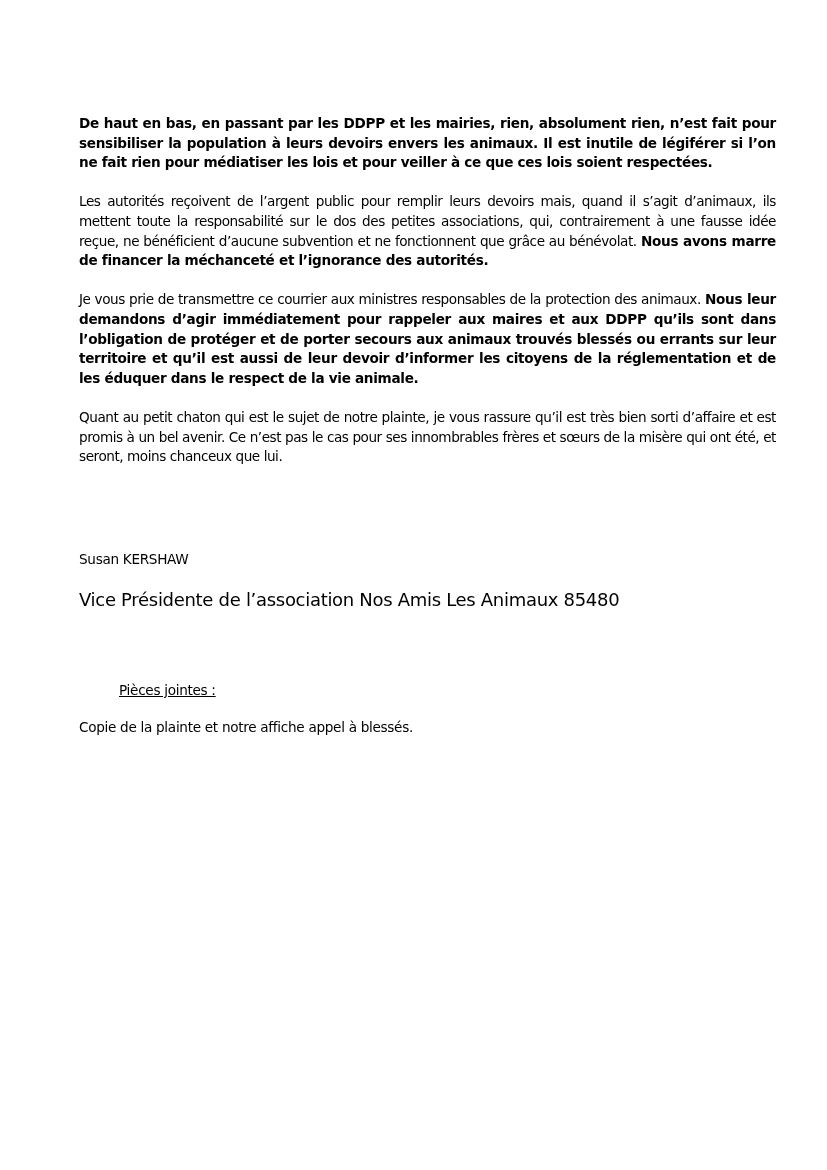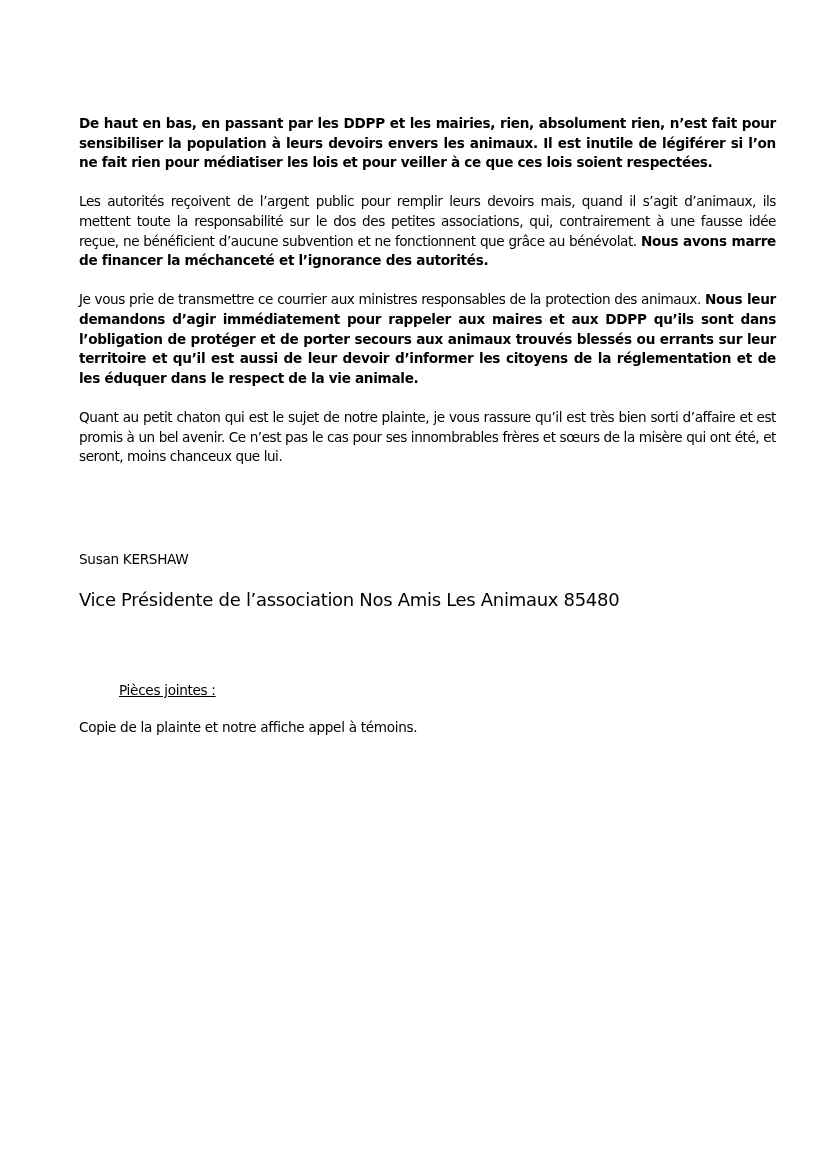--- a/index.html
+++ b/index.html
@@ -36,13 +36,13 @@
     <span class="bold">Nous leur demandons d’agir immédiatement pour rappeler aux maires et aux DDPP qu’ils sont dans l’obligation de protéger et de porter secours aux animaux trouvés blessés ou errants sur leur territoire et qu’il est aussi de leur devoir d’informer les citoyens de la réglementation et de les éduquer dans le respect de la vie animale.</span>
   </p>
   <div class="gap"></div>
   <p class="last">Quant au petit chaton qui est le sujet de notre plainte, je vous rassure qu’il est très bien sorti d’affaire et est promis à un bel avenir. Ce n’est pas le cas pour ses innombrables frères et sœurs de la misère qui ont été, et seront, moins chanceux que lui.</p>
   <div class="gap"></div>
 </div>
 
 <div class="sig">Susan KERSHAW</div>
 <div class="title">Vice Présidente de l’association Nos Amis Les Animaux 85480</div>
 <div class="att-h">Pièces jointes :</div>
-<div class="att">Copie de la plainte et notre affiche appel à témoins.</div>
+<div class="att">Copie de la plainte et notre affiche appel à blessés.</div>
 
 </body></html>

